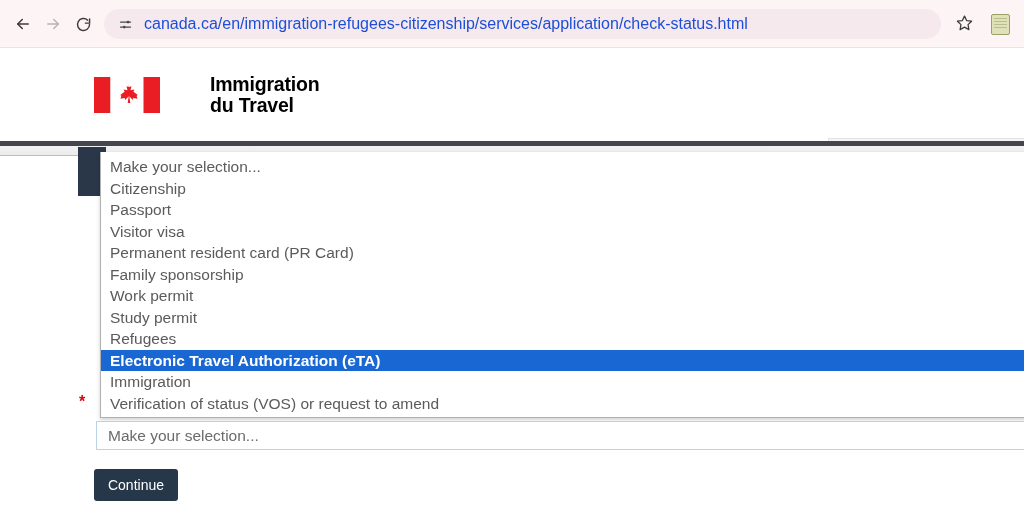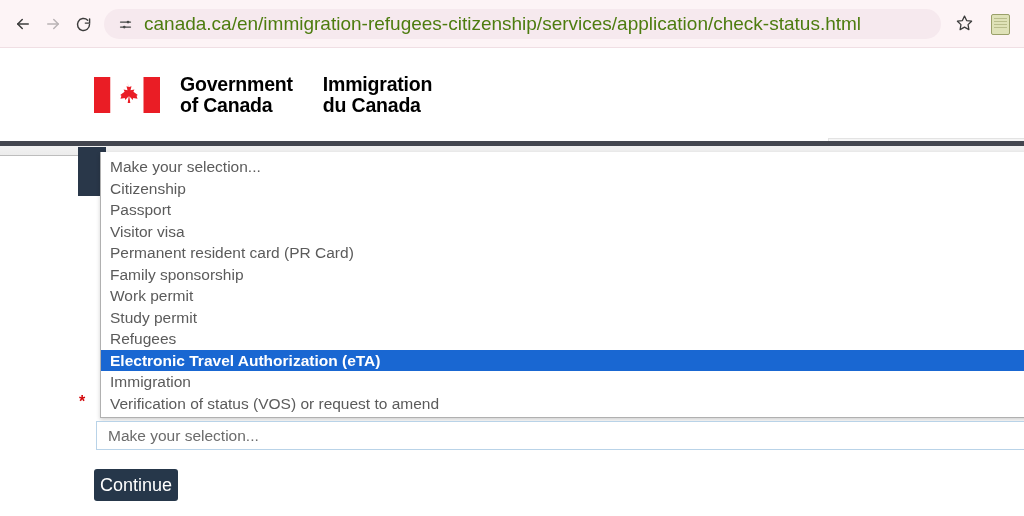--- a/index.html
+++ b/index.html
@@ -53,22 +53,22 @@
     flex: 0 0 auto;
     width: 18px;
     height: 18px;
     display: flex;
     align-items: center;
     justify-content: center;
     margin-right: 10px;
   }
   .omnibox-url {
     font-family: "Liberation Sans", sans-serif;
-    font-size: 19px;
-    color: #4d7c0f;
+    font-size: 16px;
+    color: #1d4ed8;
     white-space: nowrap;
     overflow: hidden;
     text-overflow: ellipsis;
   }
   .star-btn {
     width: 30px; height: 30px;
     flex: 0 0 auto;
     display: flex; align-items: center; justify-content: center;
     margin-right: 12px;
   }
@@ -240,21 +240,21 @@
     position: absolute;
     left: 94px;
     top: 469px;
     width: 84px;
     height: 32px;
     background: #26374a;
     border: none;
     border-radius: 3px;
     color: #ffffff;
     font-family: "Liberation Sans", sans-serif;
-    font-size: 18px;
+    font-size: 14px;
     cursor: pointer;
     padding: 0;
   }
 </style>
 </head>
 <body>
 
 <div class="browser-bar">
 
   <div class="nav-btn">
@@ -316,27 +316,23 @@
   <div class="goc-brand">
     <span>
       <svg class="flag" viewBox="0 0 66 36">
         <rect x="0" y="0" width="16.5" height="36" fill="#ea1d25"></rect>
         <rect x="16.5" y="0" width="33" height="36" fill="#ffffff"></rect>
         <rect x="49.5" y="0" width="16.5" height="36" fill="#ea1d25"></rect>
         <path fill="#ea1d25" d="M33 5.5l2.1 4.4 2.4-0.7-1 4.1 3.9-0.8-1 2.2 4.4 3.2-1.2 0.9 0.9 3-4.3-0.8-0.4 1.9-3.5-3.6 1 6.6h-2.6l1-6.6-3.5 3.6-0.4-1.9-4.3 0.8 0.9-3-1.2-0.9 4.4-3.2-1-2.2 3.9 0.8-1-4.1 2.4 0.7z"></path>
       </svg>
     </span>
     <div class="brand-text">
-      <div class="brand-col">
-        <span>Government</span>
-        <span>of Canada</span>
-      </div>
       <div class="brand-col fr">
         <span class="l1">Immigration</span>
-        <span class="l1">du Canada</span>
+        <span class="l1">du Travel</span>
       </div>
     </div>
   </div>
 
   <div class="search-ircc">
     <span>Search IRCC</span>
   </div>
 
 </div>
 

